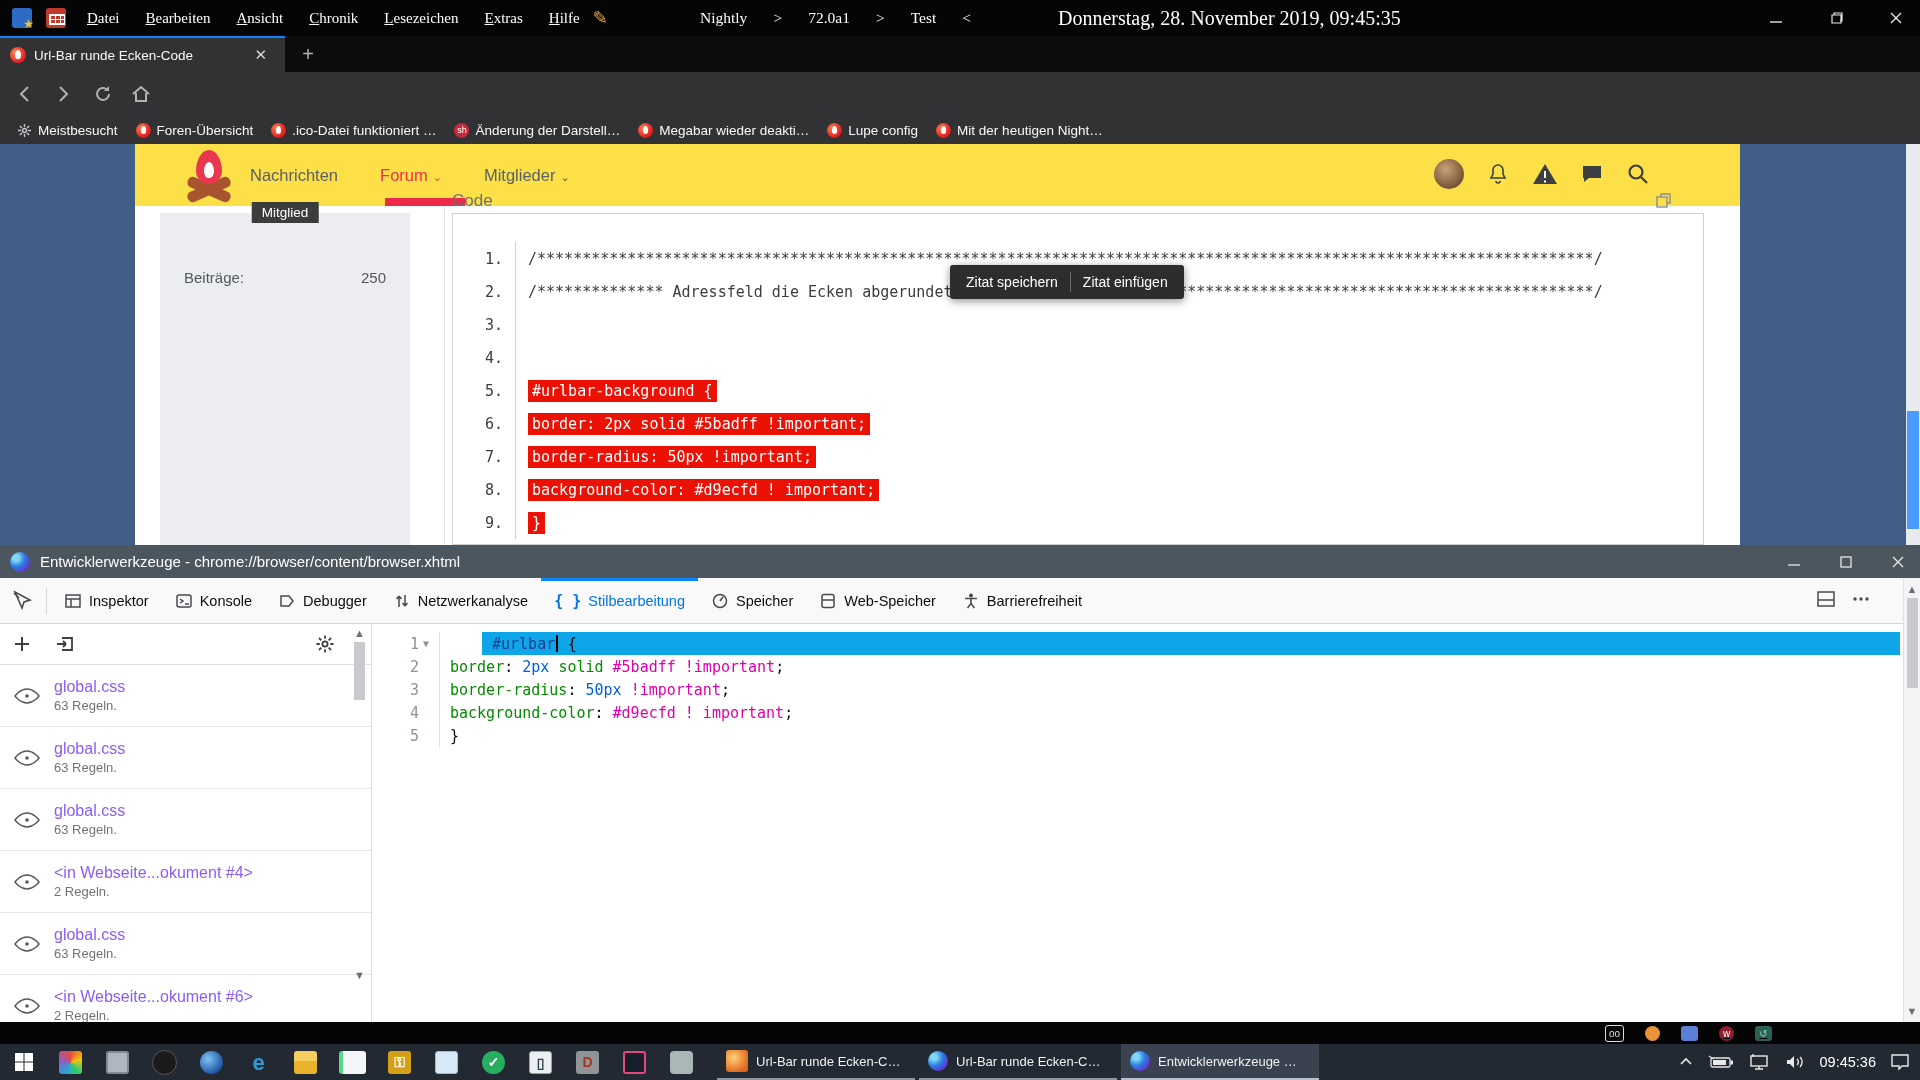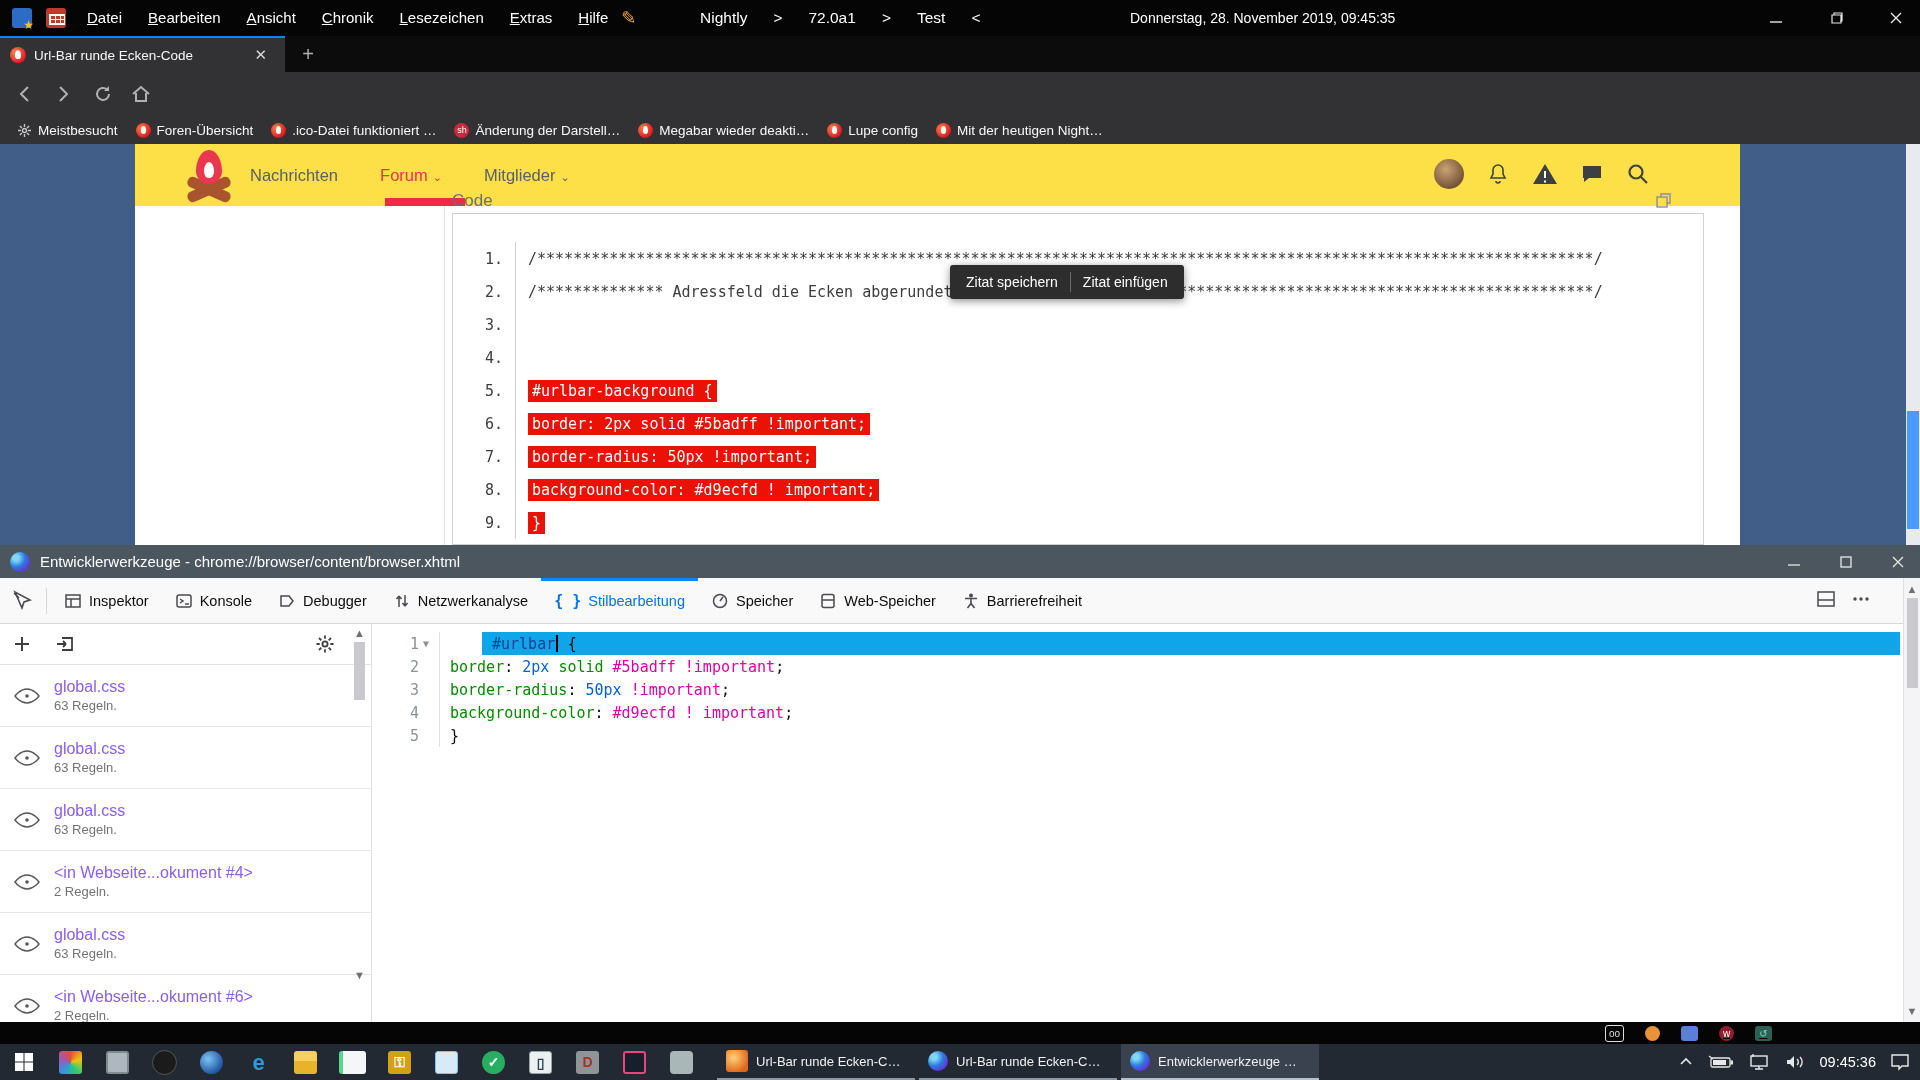--- a/index.html
+++ b/index.html
@@ -3,33 +3,33 @@
 <meta charset="utf-8">
 <style>
   html,body{margin:0;padding:0;background:#000;}
   #screen{position:relative;width:1920px;height:1080px;overflow:hidden;
     font-family:"Liberation Sans",sans-serif;-webkit-font-smoothing:antialiased;}
   .abs{position:absolute;}
   .flex{display:flex;align-items:center;}
   svg{display:block;}
 
   
-  #menubar{left:0;top:0;width:1920px;height:36px;background:#050505;color:#fff;}
+  #menubar{left:0;top:0;width:1920px;height:36px;background:#050505;color:#fff;font-family:Liberation Serif, serif;}
   #menubar .mi{display:inline-block;padding:0 13px;font-size:15px;line-height:36px;color:#fff;}
   #menubar .mi::first-letter{text-decoration:underline;}
   .mb-icon{width:20px;height:20px;border-radius:3px;margin-left:12px;position:relative;flex:0 0 auto;}
   #mb-ico1{background:#2d6cc4;}
   #mb-ico1:after{content:"★";position:absolute;right:-2px;bottom:-4px;color:#f7c325;font-size:12px;}
   #mb-ico2{background:#c0392b;}
   #mb-ico2:after{content:"";position:absolute;left:3px;top:6px;width:14px;height:9px;
     background:linear-gradient(#fff 1px,transparent 1px) 0 0/100% 4px,linear-gradient(90deg,#fff 1px,transparent 1px) 0 0/5px 100%;
     border:1px solid #fff;}
   .pencil{color:#f0a232;font-size:18px;transform:rotate(0deg);}
   #crumbs{left:700px;top:0;height:36px;gap:26px;font-size:15.5px;color:#fff;}
-  #mb-date{left:1130px;top:0;height:36px;font-size:14px;color:#fff;}
+  #mb-date{left:1058px;top:0;height:36px;font-size:20px;color:#fff;}
   .winctl{width:16px;height:16px;color:#e8e8e8;}
   
   #tabbar{left:0;top:36px;width:1920px;height:36px;background:#0c0c0d;}
   #tab-active{left:0;top:0;width:285px;height:36px;background:#323234;border-top:2px solid #0a84ff;box-sizing:border-box;}
   .favicon-ff{width:16px;height:16px;border-radius:50%;background:radial-gradient(circle at 35% 35%,#ff8a50,#e31c25 70%);position:relative;flex:0 0 auto;}
   .favicon-ff:after{content:"";position:absolute;left:5px;top:3px;width:6px;height:9px;background:#fff;border-radius:50% 50% 50% 50%/60% 60% 40% 40%;}
   #tab-title{margin-left:8px;font-size:13.5px;color:#f9f9fa;white-space:nowrap;overflow:hidden;max-width:210px;}
   .tab-close{margin-left:auto;margin-right:8px;color:#d7d7db;font-size:15px;}
   #newtab-btn{left:296px;top:6px;width:24px;height:24px;color:#b1b1b3;font-size:20px;line-height:24px;text-align:center;}
   
@@ -332,20 +332,27 @@
           <svg class="hdr-ic" width="24" height="24" viewBox="0 0 24 24">
               <path d="M3 4h18v12H9l-5 4v-4H3z" fill="currentColor"></path>
             </svg>
           <svg class="hdr-ic" width="24" height="24" viewBox="0 0 24 24">
               <circle cx="10" cy="10" r="6.5" fill="none" stroke="currentColor" stroke-width="2.2"></circle>
               <path d="M15 15l6 6" stroke="currentColor" stroke-width="2.2"></path>
             </svg>
         </div>
       </div>
 
+      <div id="sidebar">
+        <div id="member-badge">Mitglied</div>
+        <div id="posts-row">
+          <span>Beiträge:</span>
+          <span>250</span>
+        </div>
+      </div>
       <div id="content-divider"></div>
 
       <div id="code-wrap">
         <div id="code-title">Code</div>
         <svg id="copy-ic" width="17" height="17" viewBox="0 0 17 17">
             <rect x="2" y="5" width="10" height="10" fill="none" stroke="currentColor" stroke-width="1.4"></rect>
             <path d="M6 5V2h9v9h-3" fill="none" stroke="currentColor" stroke-width="1.4"></path>
           </svg>
         <div id="code-box">
           <div id="code-scroll-rows">

